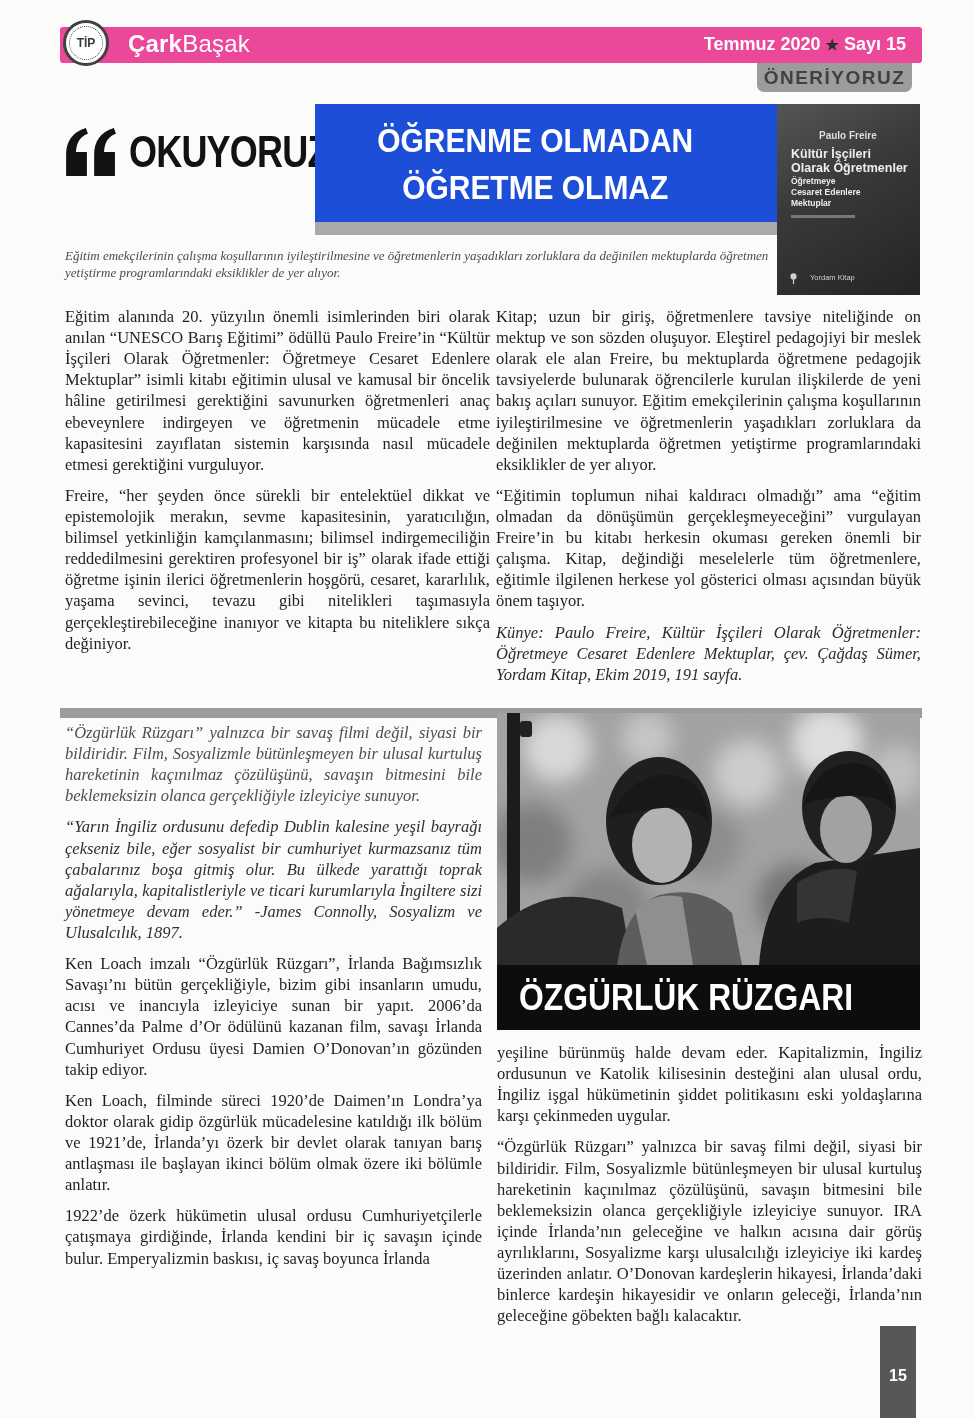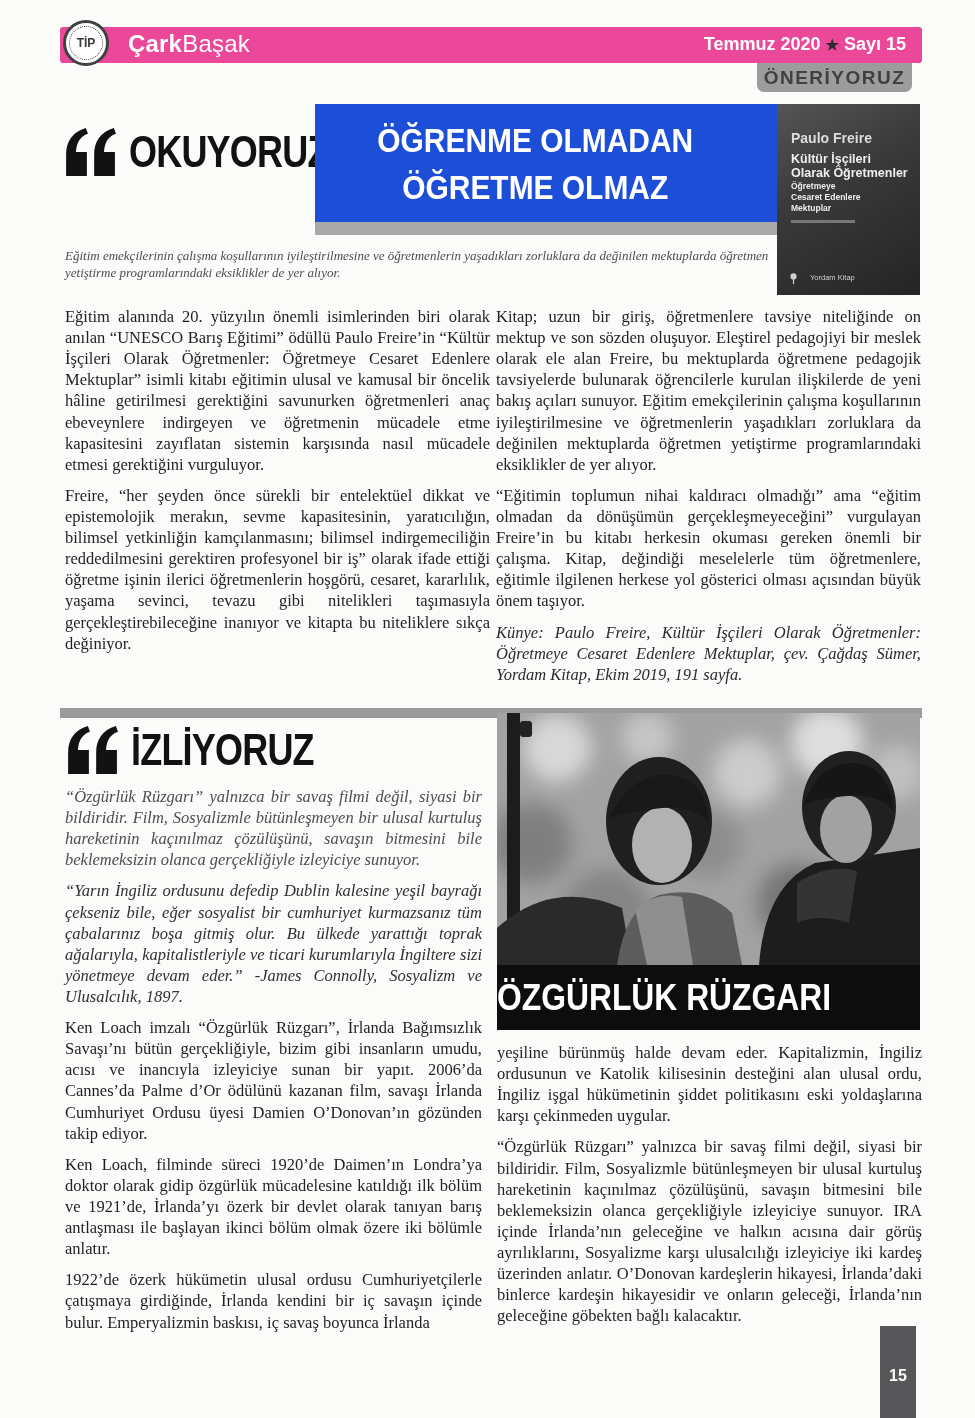--- a/index.html
+++ b/index.html
@@ -41,21 +41,21 @@
   .banner-line{display:block;color:#fff;font-family:"Liberation Sans",sans-serif;
           font-weight:bold;font-size:34px;line-height:47px;transform:scaleX(.88);
           transform-origin:0 50%;white-space:nowrap;}
   .banner-strip{position:absolute;left:315px;top:222px;width:470px;height:13px;background:#a9a9a9;}
 
   
   .cover{position:absolute;left:777px;top:104px;width:143px;height:191px;
          background:linear-gradient(150deg,#555 0%,#3a3a3a 40%,#242424 100%);
          box-sizing:border-box;padding:26px 12px 10px 14px;color:#eee;
          font-family:"Liberation Sans",sans-serif;}
-  .cover .author{font-size:14px;font-weight:bold;color:#ddd;margin-bottom:6px;}
+  .cover .author{font-size:10px;font-weight:bold;color:#ddd;margin-bottom:6px;margin-left:28px;}
   .cover .ctitle{font-size:12.5px;font-weight:bold;line-height:1.15;}
   .cover .csub{font-size:8.5px;font-weight:bold;line-height:1.3;width:70px;margin-bottom:6px;}
   .cover .microline{width:64px;height:3px;background:#777;margin-top:2px;}
   .cover .pub{position:absolute;left:12px;bottom:10px;display:flex;gap:12px;
               font-size:7.5px;color:#cfcfcf;}
   .cover .publogo{width:9px;height:12px;}
 
   
   .intro{position:absolute;left:65px;top:248px;width:706px;font-style:italic;
          font-size:13px;line-height:1.3;color:#4c4c4c;}
@@ -73,21 +73,21 @@
   .izl-left{position:absolute;left:65px;top:722px;width:417px;}
   .izl-head{margin-bottom:8px;}
   .lead{font-style:italic;font-size:18.5px;line-height:1.32;color:#4e4e4e;
         text-align:justify;margin:0 0 10px;}
   .quote{font-style:italic;font-size:17.5px;line-height:1.32;color:#303030;
         text-align:justify;margin:0 0 10px;}
 
   .film{position:absolute;left:497px;top:713px;width:423px;height:317px;}
   .photo{width:423px;height:252px;overflow:hidden;background:#a9a9a9;}
   .film-banner{width:423px;height:65px;background:#0d0d0d;display:flex;align-items:center;
-        box-sizing:border-box;}
+        box-sizing:border-box;padding-left:22px;}
   .film-title{color:#fff;font-family:"Liberation Sans",sans-serif;font-weight:bold;
         font-size:37px;transform:scaleX(.86);transform-origin:0 50%;white-space:nowrap;}
 
   .izl-right{position:absolute;left:497px;top:1042px;width:425px;}
 
   
   .page-tab{position:absolute;left:880px;top:1326px;width:36px;height:92px;background:#57575a;
         box-sizing:border-box;padding-top:41px;text-align:center;
         font-family:"Liberation Sans",sans-serif;font-weight:bold;font-size:16px;color:#fff;}
 </style>
@@ -145,27 +145,20 @@
   <div class="col">
     <p>Kitap; uzun bir giriş, öğretmenlere tavsiye niteliğinde on mektup ve son sözden oluşuyor. Eleştirel pedagojiyi bir meslek olarak ele alan Freire, bu mektuplarda öğretmene pedagojik tavsiyelerde bulunarak öğrencilerle kurulan ilişkilerde de yeni bakış açıları sunuyor. Eğitim emekçilerinin çalışma koşullarının iyileştirilmesine ve öğretmenlerin yaşadıkları zorluklara da değinilen mektuplarda öğretmen yetiştirme programlarındaki eksiklikler de yer alıyor.</p>
     <p>“Eğitimin toplumun nihai kaldıracı olmadığı” ama “eğitim olmadan da dönüşümün gerçekleşmeyeceğini” vurgulayan Freire’in bu kitabı herkesin okuması gereken önemli bir çalışma. Kitap, değindiği meselelerle tüm öğretmenlere, eğitimle ilgilenen herkese yol gösterici olması açısından büyük önem taşıyor.</p>
     <p class="kunye">Künye: Paulo Freire, Kültür İşçileri Olarak Öğretmenler: Öğretmeye Cesaret Edenlere Mektuplar, çev. Çağdaş Sümer, Yordam Kitap, Ekim 2019, 191 sayfa.</p>
   </div>
 </div>
 
 <div class="sep"></div>
 
 <div class="izl-left body-text">
-  <div class="sec-head izl-head">
-    <svg class="q-icon" width="54" height="56" viewBox="0 0 104 100" aria-hidden="true">
-      <path fill="#121212" d="M44 4 C18 12 6 30 6 55 L6 96 L46 96 L46 50 L25 50 C26 31 34 20 48 15 Z"></path>
-      <path fill="#121212" d="M98 4 C72 12 60 30 60 55 L60 96 L100 96 L100 50 L79 50 C80 31 88 20 102 15 Z"></path>
-    </svg>
-    <div class="sec-title">İZLİYORUZ</div>
-  </div>
   <p class="lead">“Özgürlük Rüzgarı” yalnızca bir savaş filmi değil, siyasi bir bildiridir. Film, Sosyalizmle bütünleşmeyen bir ulusal kurtuluş hareketinin kaçınılmaz çözülüşünü, savaşın bitmesini bile beklemeksizin olanca gerçekliğiyle izleyiciye sunuyor.</p>
   <p class="quote">“Yarın İngiliz ordusunu defedip Dublin kalesine yeşil bayrağı çekseniz bile, eğer sosyalist bir cumhuriyet kurmazsanız tüm çabalarınız boşa gitmiş olur. Bu ülkede yarattığı toprak ağalarıyla, kapitalistleriyle ve ticari kurumlarıyla İngiltere sizi yönetmeye devam eder.” -James Connolly, Sosyalizm ve Ulusalcılık, 1897.</p>
   <p>Ken Loach imzalı “Özgürlük Rüzgarı”, İrlanda Bağımsızlık Savaşı’nı bütün gerçekliğiyle, bizim gibi insanların umudu, acısı ve inancıyla izleyiciye sunan bir yapıt. 2006’da Cannes’da Palme d’Or ödülünü kazanan film, savaşı İrlanda Cumhuriyet Ordusu üyesi Damien O’Donovan’ın gözünden takip ediyor.</p>
   <p>Ken Loach, filminde süreci 1920’de Daimen’ın Londra’ya doktor olarak gidip özgürlük mücadelesine katıldığı ilk bölüm ve 1921’de, İrlanda’yı özerk bir devlet olarak tanıyan barış antlaşması ile başlayan ikinci bölüm olmak özere iki bölümle anlatır.</p>
   <p>1922’de özerk hükümetin ulusal ordusu Cumhuriyetçilerle çatışmaya girdiğinde, İrlanda kendini bir iç savaşın içinde bulur. Emperyalizmin baskısı, iç savaş boyunca İrlanda</p>
 </div>
 
 <div class="film">
   <div class="photo">
     <svg width="423" height="252" viewBox="0 0 423 252" preserveAspectRatio="none" aria-hidden="true">

